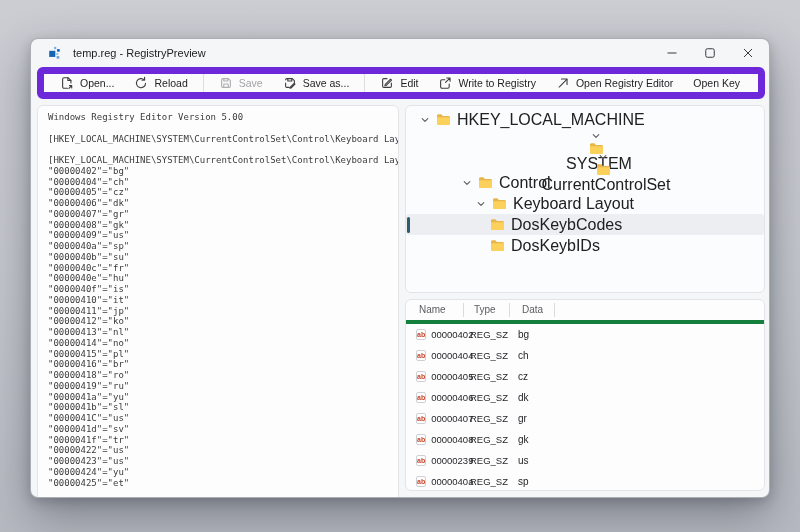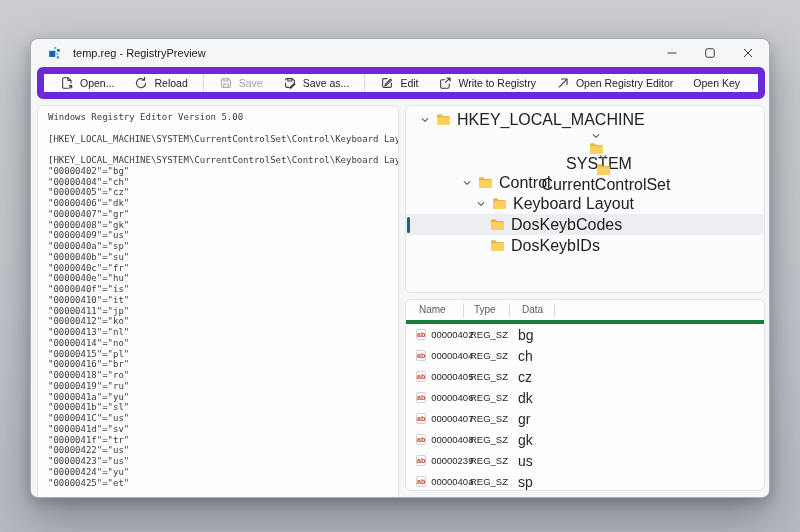--- a/index.html
+++ b/index.html
@@ -60,21 +60,21 @@
   .gh-cell:nth-child(2) { padding-left:10px; }
   .gh-cell:nth-child(3) { padding-left:12px; }
   .gh-cell.filler { border-right:none; }
   .grid-row { display:grid; grid-template-columns:58px 46px 45px 1fr; height:21px; align-items:center; }
   .g-name { display:flex; align-items:center; }
   .ab-badge { margin-left:10px; width:13px; height:11px; border:1px solid #cfd0d3; border-radius:2px;
     background:#fff; color:var(--valueRed,#c8462a); font-size:7px; font-weight:bold;
     display:flex; align-items:center; justify-content:center; letter-spacing:0; }
   .g-name .txt { margin-left:5px; font-size:9.5px; color:#26262a; }
   .g-type { padding-left:6px; font-size:9.5px; color:#26262a; }
-  .g-data { padding-left:8px; font-size:14px; color:#26262a; }
+  .g-data { padding-left:8px; font-size:10px; color:#26262a; }
 </style>
 </head>
 <body>
 
 <div class="window">
 
   <div class="titlebar">
     <svg class="app-icon" viewBox="0 0 16 16">
       <rect x="8" y="1" width="2.6" height="2.6" fill="#7fb0e2"></rect>
       <rect x="11.5" y="3.5" width="3" height="3" fill="#1565b6"></rect>

